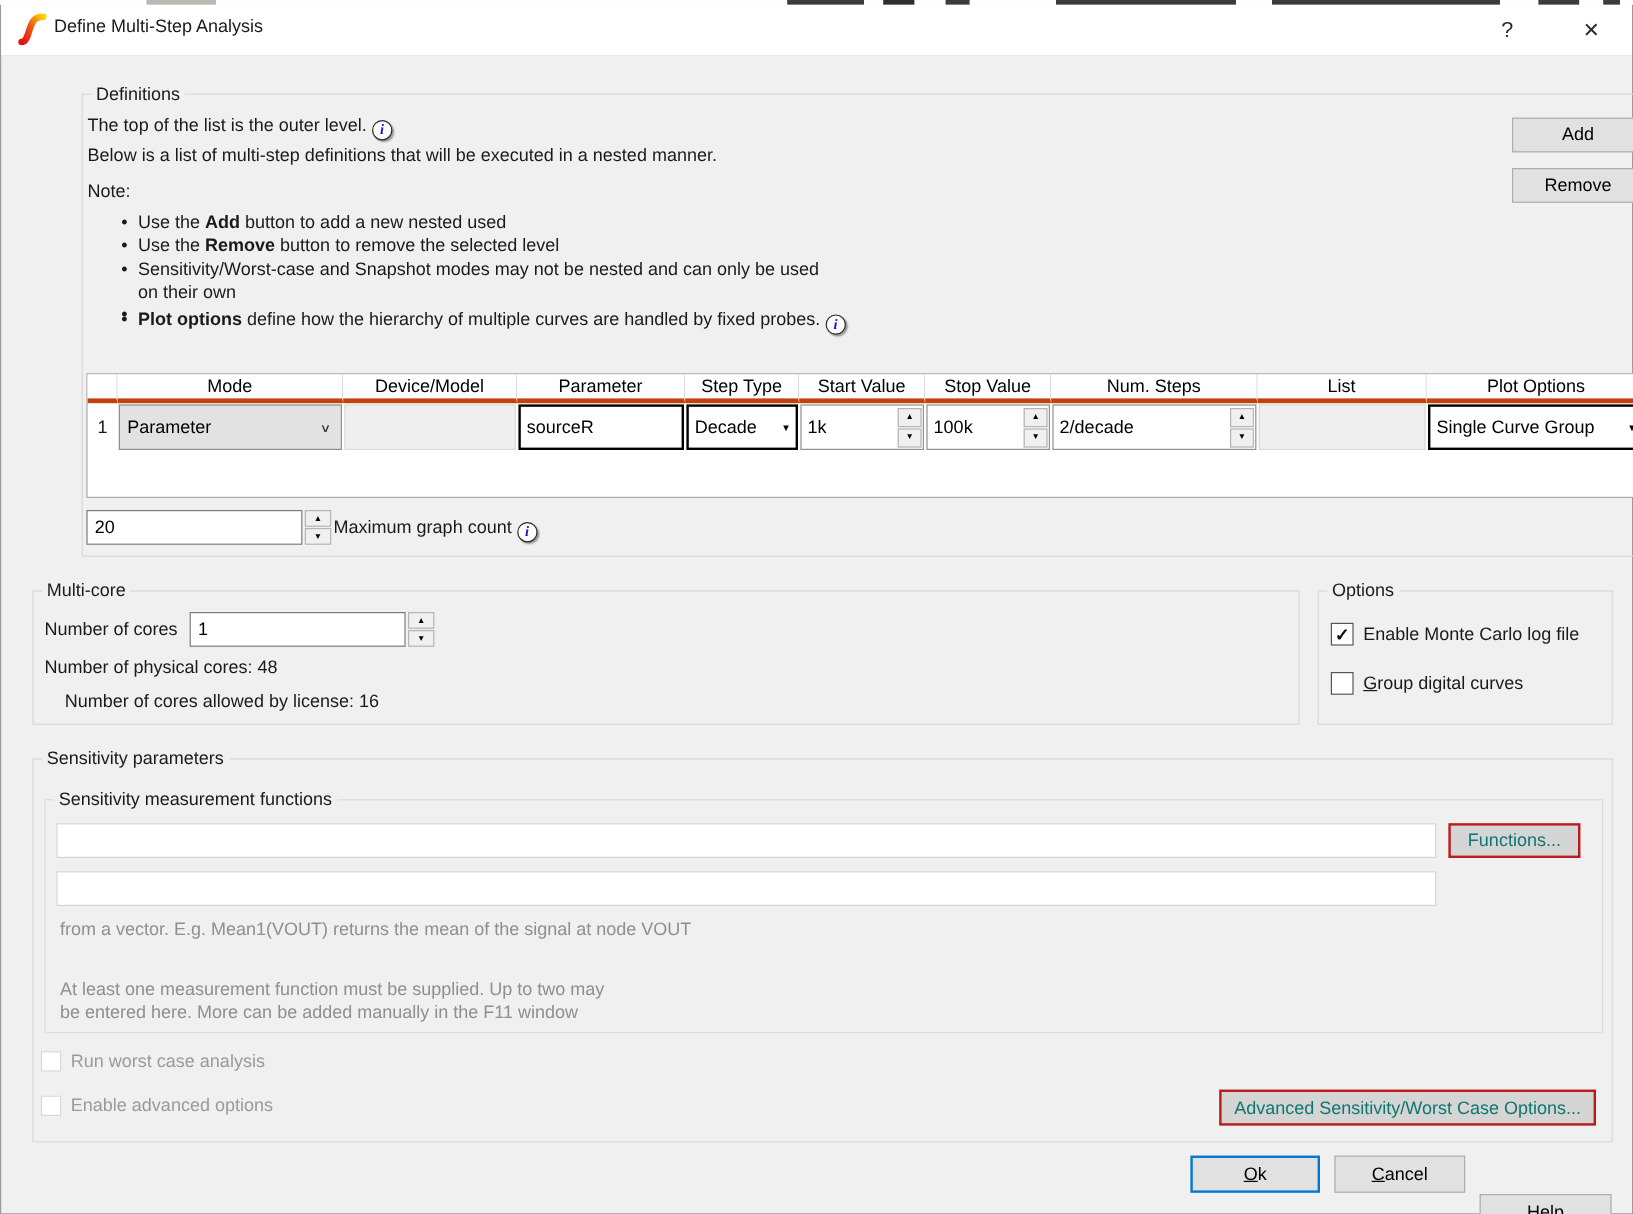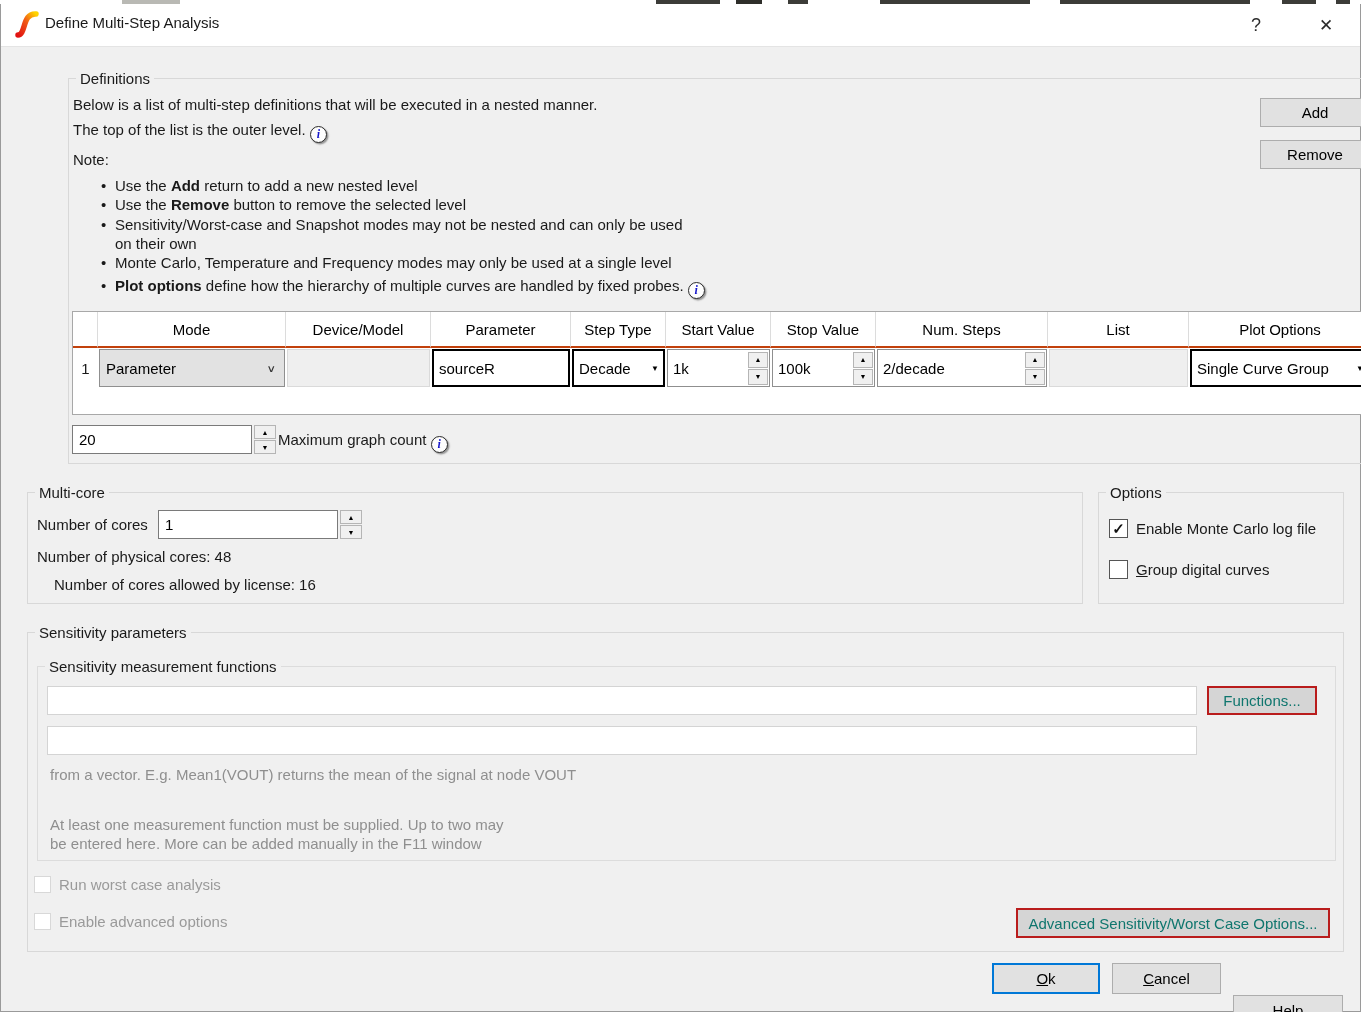--- a/index.html
+++ b/index.html
@@ -43,22 +43,22 @@
   .def-text { position:absolute; line-height:25px; font-size:15px; }
   .bullets { position:absolute; left:32px; top:97px; width:700px; }
   .bullet-item { position:relative; padding-left:14px; line-height:19.3px; }
   .bullet-item .marker { position:absolute; left:0; top:0; }
   .bullet-item .btxt { white-space:pre-line; }
   .bullet-last { margin-top:4px; }
 
   
   .ms-table { position:absolute; left:3px; top:232px; width:1300px; height:104px; background:#fff; border:1px solid #a8a8a8; }
   .tbl-grid { display:grid; grid-template-columns:25px 188px 145px 140px 95px 105px 105px 172px 141px 182px; }
-  .th { height:36px; display:flex; align-items:center; justify-content:center; font-size:15px; color:#000;
-        border-right:1px solid #dcdcdc; border-bottom:2px solid #c2410c; background:#fff; }
+  .th { height:24px; display:flex; align-items:center; justify-content:center; font-size:15px; color:#000;
+        border-right:1px solid #dcdcdc; border-bottom:4px solid #c2410c; background:#fff; }
   .th:last-child { border-right:none; }
   .td { height:40px; position:relative; }
   .rownum { display:flex; align-items:center; justify-content:center; font-size:15px; }
   .cell-widget { position:absolute; left:1px; top:1px; right:1px; bottom:1px; display:flex; align-items:center; }
   .w-combo { background:#e2e2e2; border:1px solid #8f8f8f; padding-left:6px; justify-content:space-between; }
   .w-combo .chev { margin-right:8px; font-size:13px; color:#333; transform:scaleY(.75); }
   .w-flat { background:#efefef; border:1px solid #dadada; }
   .w-input { background:#fff; border:2px solid #000; padding-left:5px; }
   .w-drop { background:#fff; border:2px solid #000; padding-left:5px; justify-content:space-between; }
   .w-drop .arrow { margin-right:4px; font-size:8px; color:#000; }
@@ -116,42 +116,42 @@
     </svg>
     <div class="title-text">Define Multi-Step Analysis</div>
     <div class="cap-btn cap-help">?</div>
     <div class="cap-btn cap-close">✕</div>
   </div>
 
   <div class="groupbox" style="left:27px; top:78px; width:1317px; height:386px;margin-left:41px;">
     <div class="gb-title">Definitions</div>
 
     <div class="def-text" style="left:4px; top:13px;">
-      <div>Below is a list of multi-step definitions that will be executed in a nested manner.</div>
       <div>
         <span>The top of the list is the outer level.</span>
         <span class="info-icon">i</span>
       </div>
+      <div>Below is a list of multi-step definitions that will be executed in a nested manner.</div>
     </div>
 
     <div class="plain-label" style="left:4px; top:72px;text-align:center;">Note:</div>
 
     <div class="bullets">
       <div class="bullet-item">
-        <span class="marker">•</span><span class="btxt">Use the </span><b class="btxt">Add</b><span class="btxt"> return to add a new nested level</span>
+        <span class="marker">•</span><span class="btxt">Use the </span><b class="btxt">Add</b><span class="btxt"> button to add a new nested used</span>
       </div>
       <div class="bullet-item">
         <span class="marker">•</span><span class="btxt">Use the </span><b class="btxt">Remove</b><span class="btxt"> button to remove the selected level</span>
       </div>
       <div class="bullet-item">
         <span class="marker">•</span><span class="btxt">Sensitivity/Worst-case and Snapshot modes may not be nested and can only be used
 on their own</span>
       </div>
       <div class="bullet-item">
-        <span class="marker">•</span><span class="btxt">Monte Carlo, Temperature and Frequency modes may only be used at a single level</span>
+        <span class="marker">•</span>
       </div>
       <div class="bullet-item bullet-last">
         <span class="marker">•</span><b class="btxt">Plot options</b><span class="btxt"> define how the hierarchy of multiple curves are handled by fixed probes.</span>
         <span class="info-icon">i</span>
       </div>
     </div>
 
     <div class="btn" style="left:1191px; top:19px; width:110px; height:29px;">Add</div>
     <div class="btn" style="left:1191px; top:61px; width:110px; height:29px;">Remove</div>
 

